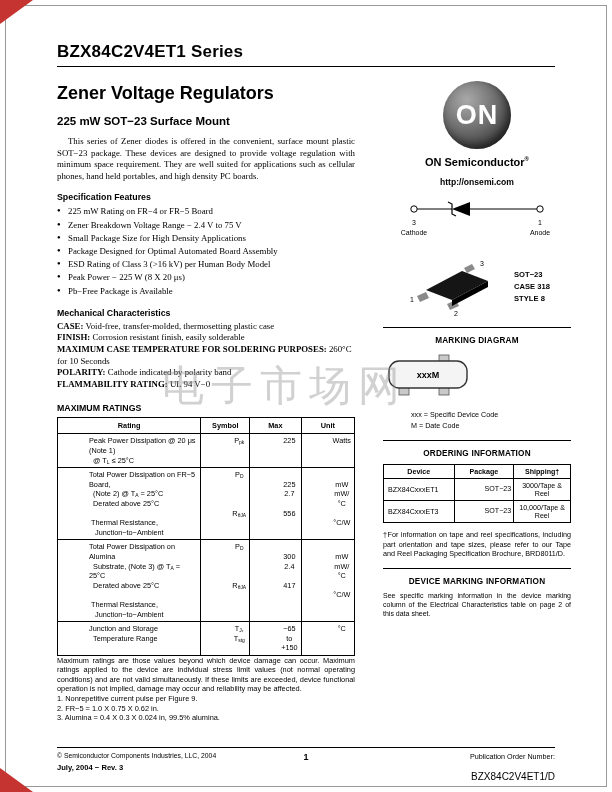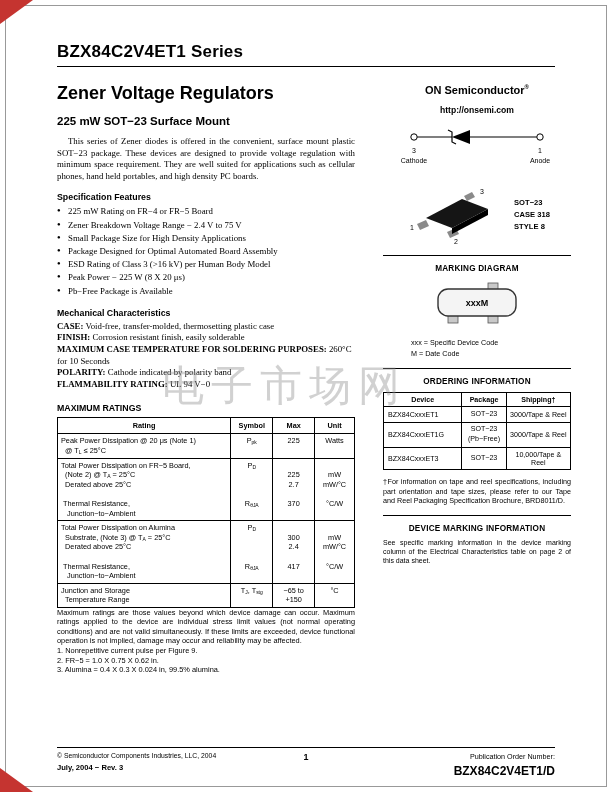--- a/index.html
+++ b/index.html
@@ -29,21 +29,21 @@
   .feat { list-style:none; }
   .feat li { font-size:8.8px; line-height:1.5; padding-left:11px; position:relative; }
   .feat li::before { content:"●"; position:absolute; left:0; top:1px; font-size:6px; }
   .mech p { font-size:8.8px; line-height:1.32; }
   .mech b { font-weight:bold; }
 
   .mr-table { border-collapse:collapse; width:100%; margin-top:4px; font-family:"Liberation Sans", sans-serif; }
   .mr-table th, .mr-table td { border:1px solid #000; font-size:7.3px; padding:2px 3px; vertical-align:top; }
   .mr-table th { text-align:center; vertical-align:middle; font-weight:bold; padding:3px 2px; }
   .mr-table td.c { text-align:center; }
-  .ln { min-height:9.6px; line-height:9.6px; white-space:pre-wrap; }
+  .ln { min-height:9.6px; line-height:9.6px; white-space:pre-wrap;margin-left:28px; }
   sub { font-size:0.68em; vertical-align:-0.25em; line-height:0; }
 
   .notes { font-family:"Liberation Sans", sans-serif; font-size:7.4px; line-height:1.26; text-align:justify; }
   .notes-list { list-style:none; margin-top:1px; }
   .notes-list li { font-family:"Liberation Sans", sans-serif; font-size:7.4px; line-height:1.3; padding-left:10px; text-indent:-10px; }
 
   
   .logo-wrap { text-align:center; margin-top:4px; }
   .on-logo { width:68px; height:68px; border-radius:50%; display:inline-flex; align-items:center; justify-content:center;
     background: radial-gradient(circle at 35% 28%, #a9a9a9, #6e6e6e 45%, #262626 95%);
@@ -51,38 +51,38 @@
   .on-logo span { color:#fff; font-family:"Liberation Sans", sans-serif; font-weight:bold; font-size:27px; letter-spacing:1px; }
   .brand { text-align:center; font-family:"Liberation Sans", sans-serif; font-weight:bold; font-size:11px; margin-top:7px; }
   .brand sup { font-size:6px; }
   .url { text-align:center; font-family:"Liberation Sans", sans-serif; font-weight:bold; font-size:8.6px; margin-top:9px; }
   .diode-block { text-align:center; margin-top:13px; }
   .svg-label { font-family:"Liberation Sans", sans-serif; }
   .pkg-block { display:flex; justify-content:center; align-items:center; gap:10px; margin-top:10px; }
   .pkg-label { font-family:"Liberation Sans", sans-serif; font-weight:bold; font-size:7.6px; line-height:1.55; }
   .rule { border:none; border-top:1px solid #000; margin-top:9px; }
   .rc-h { text-align:center; font-family:"Liberation Sans", sans-serif; font-weight:bold; font-size:8.2px; margin-top:8px; letter-spacing:0.2px; }
-  .marking-graphic { text-align:center; margin-top:8px; }
+  .marking-graphic { margin-top:8px; }
   .legend { font-family:"Liberation Sans", sans-serif; font-size:7.2px; line-height:1.55; width:132px; margin:6px auto 0; }
   .ord-table { border-collapse:collapse; width:100%; margin-top:6px; font-family:"Liberation Sans", sans-serif; }
   .ord-table th, .ord-table td { border:1px solid #000; font-size:7.1px; padding:2.5px 2px; vertical-align:middle; }
   .ord-table th { font-weight:bold; text-align:center; }
   .ord-table td.dev { text-align:left; padding-left:4px; }
   .ord-table td.c { text-align:center; }
   .ord-foot { font-family:"Liberation Sans", sans-serif; font-size:7.2px; line-height:1.32; margin-top:7px; text-align:justify; }
   .dm-text { font-family:"Liberation Sans", sans-serif; font-size:7px; line-height:1.32; text-align:justify; margin-top:5px; }
 
   .footer { position:absolute; left:57px; right:57px; top:747px; }
   .footer-rule { border:none; border-top:1px solid #000; }
   .footer-row { position:relative; margin-top:4px; display:flex; justify-content:space-between; }
   .f-left { font-size:6.8px; font-family:"Liberation Sans", sans-serif; }
   .f-left .rev { font-weight:bold; font-size:7.6px; margin-top:4px; }
   .f-page { position:absolute; left:50%; transform:translateX(-50%); top:0; font-weight:bold; font-size:9px; font-family:"Liberation Sans", sans-serif; }
   .f-right { text-align:right; font-family:"Liberation Sans", sans-serif; font-size:7.2px; }
-  .f-right .pub { font-weight:bold; font-size:12px; margin-top:3px; }
+  .f-right .pub { font-weight:normal; font-size:10px; margin-top:10px; }
 </style>
 </head>
 <body>
 
 <div class="page">
   <div class="page-frame"></div>
   <div class="tri tri-top"></div>
   <div class="tri tri-bottom"></div>
   <div class="watermark">电子市场网</div>
 
@@ -163,21 +163,21 @@
                   <div class="ln"><span></span></div>
                   <div class="ln"><span></span></div>
                   <div class="ln"><span></span></div>
                   <div class="ln"><span>R</span><sub>θJA</sub><span></span></div>
                 </td>
               <td class="c">
                   <div class="ln"><span></span></div>
                   <div class="ln"><span>225</span></div>
                   <div class="ln"><span>2.7</span></div>
                   <div class="ln"><span></span></div>
-                  <div class="ln"><span>370</span></div>
+                  <div class="ln"><span>556</span></div>
                 </td>
               <td class="c">
                   <div class="ln"><span></span></div>
                   <div class="ln"><span>mW</span></div>
                   <div class="ln"><span>mW/°C</span></div>
                   <div class="ln"><span></span></div>
                   <div class="ln"><span>°C/W</span></div>
                 </td>
             </tr>
             <tr>
@@ -232,20 +232,25 @@
 
         <p class="notes">Maximum ratings are those values beyond which device damage can occur. Maximum ratings applied to the device are individual stress limit values (not normal operating conditions) and are not valid simultaneously. If these limits are exceeded, device functional operation is not implied, damage may occur and reliability may be affected.</p>
         <ul class="notes-list">
           <li>1. Nonrepetitive current pulse per Figure 9.</li>
           <li>2. FR−5 = 1.0 X 0.75 X 0.62 in.</li>
           <li>3. Alumina = 0.4 X 0.3 X 0.024 in, 99.5% alumina.</li>
         </ul>
       </div>
 
       <div class="col-right">
+        <div class="logo-wrap">
+          <div class="on-logo">
+            <span>ON</span>
+          </div>
+        </div>
         <div class="brand"><span>ON Semiconductor</span><sup>®</sup></div>
         <div class="url">http://onsemi.com</div>
 
         <div class="diode-block">
           <svg width="170" height="42" viewBox="0 0 170 42">
             <circle cx="22" cy="9" r="3.2" fill="none" stroke="#000" stroke-width="1"></circle>
             <line x1="25.2" y1="9" x2="60" y2="9" stroke="#000" stroke-width="1.2"></line>
             <path d="M56,2 L60,4 L60,14 L64,16" fill="none" stroke="#000" stroke-width="1.2"></path>
             <polygon points="60,9 78,2 78,16" fill="#000"></polygon>
             <line x1="78" y1="9" x2="144.8" y2="9" stroke="#000" stroke-width="1.2"></line>
@@ -308,28 +313,20 @@
           </thead>
           <tbody>
             <tr>
               <td class="dev">BZX84CxxxET1</td>
               <td class="c">
                   <div class="ln"><span>SOT−23</span></div>
                 </td>
               <td class="c">3000/Tape &amp; Reel</td>
             </tr>
             <tr>
-              <td class="dev">BZX84CxxxET1G</td>
-              <td class="c">
-                  <div class="ln"><span>SOT−23</span></div>
-                  <div class="ln"><span>(Pb−Free)</span></div>
-                </td>
-              <td class="c">3000/Tape &amp; Reel</td>
-            </tr>
-            <tr>
               <td class="dev">BZX84CxxxET3</td>
               <td class="c">
                   <div class="ln"><span>SOT−23</span></div>
                 </td>
               <td class="c">10,000/Tape &amp; Reel</td>
             </tr>
           </tbody>
         </table>
         <p class="ord-foot">†For information on tape and reel specifications, including part orientation and tape sizes, please refer to our Tape and Reel Packaging Specification Brochure, BRD8011/D.</p>
 

